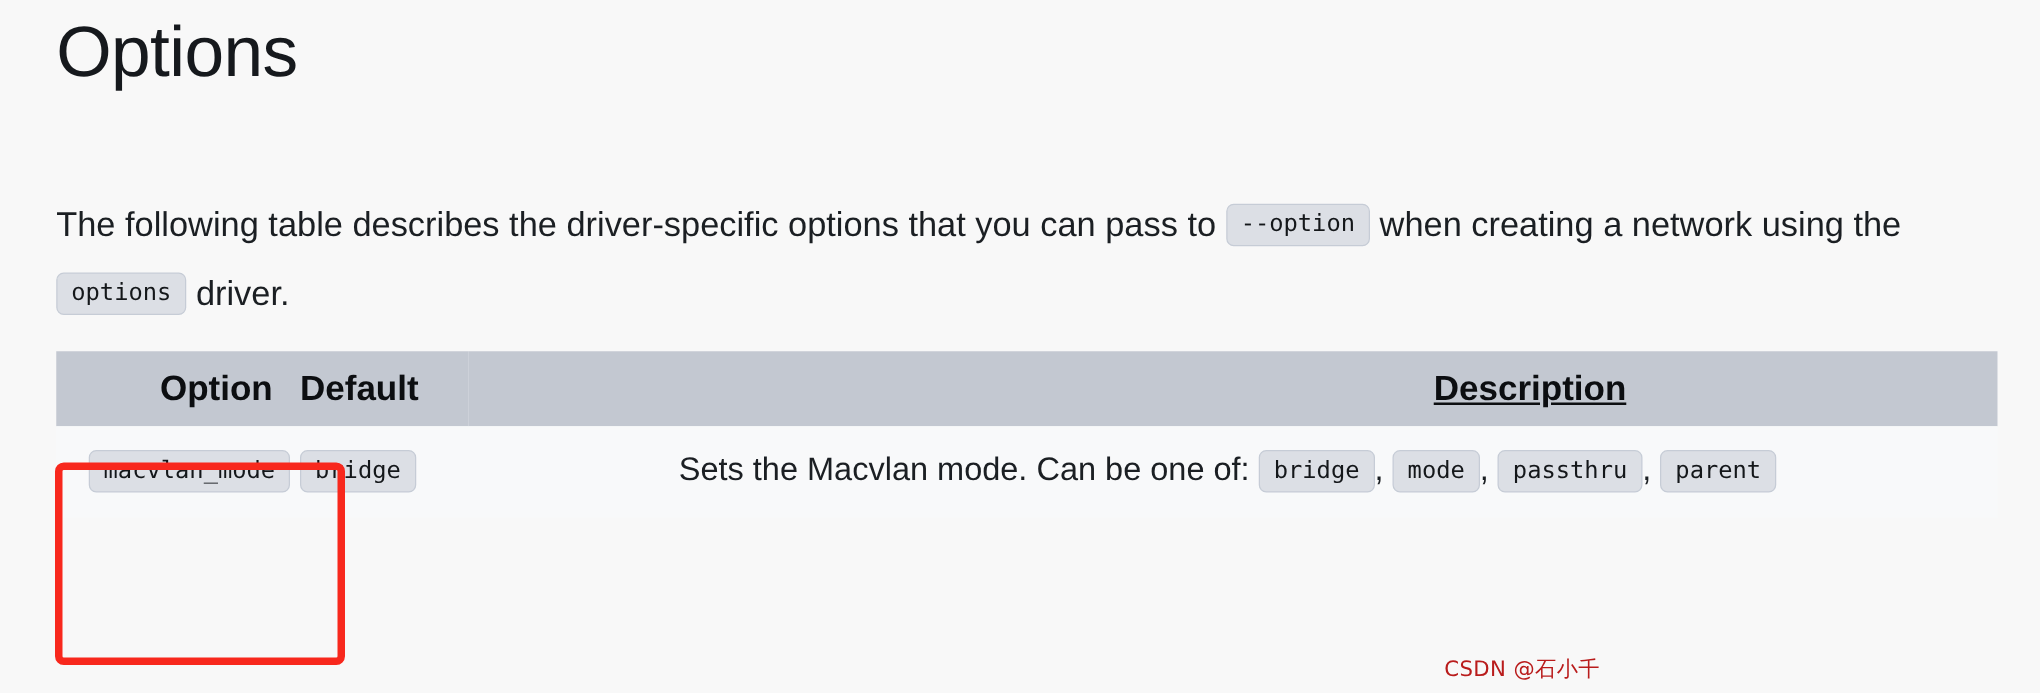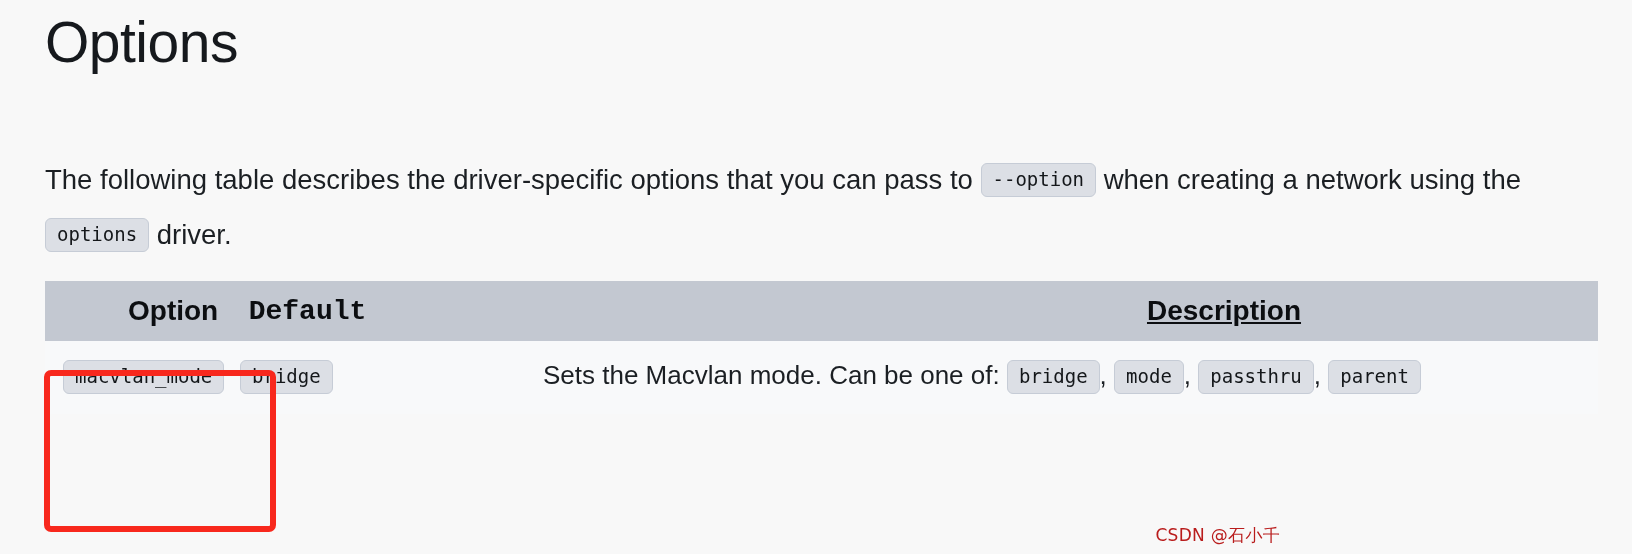--- a/index.html
+++ b/index.html
@@ -82,35 +82,35 @@
     color: #0c0e11;
     padding: 0;
     vertical-align: middle;
     border: none;
   }
   .col-option   { width: 195px; }
   .col-default  { width: 135px; }
   .col-desc     { width: 1223px; }
 
   .th-option  { text-align: left;   padding-left: 83px !important; }
-  .th-default { text-align: center;   padding-left: 0 !important; font-family: Liberation Mono, monospace; }
+  .th-default { text-align: left;   padding-left: 0 !important; }
   .th-desc    { text-align: center;   padding-left: 475px !important; text-decoration: underline; }
 
   .opt-table tbody td {
     padding: 0;
     height: 73px;
     vertical-align: middle;
     font-size: 26px;
     color: #1b1f23;
     border: none;
   }
   .opt-table tbody tr.row-odd  td { background: #f8f9fa; }
   .opt-table tbody tr.row-even td { background: #dfe0e4; }
 
-  td.cell-option  { padding-left: 18px !important; }
+  td.cell-option  { padding-left: 18px !important; text-align: center; }
   td.cell-default { padding-left: 0 !important; }
   td.cell-desc    { padding-left: 168px !important; }
 
   .desc-text { white-space: nowrap; }
 
   
   .annotation-box {
     position: absolute;
     left: 44px;
     top: 370px;

